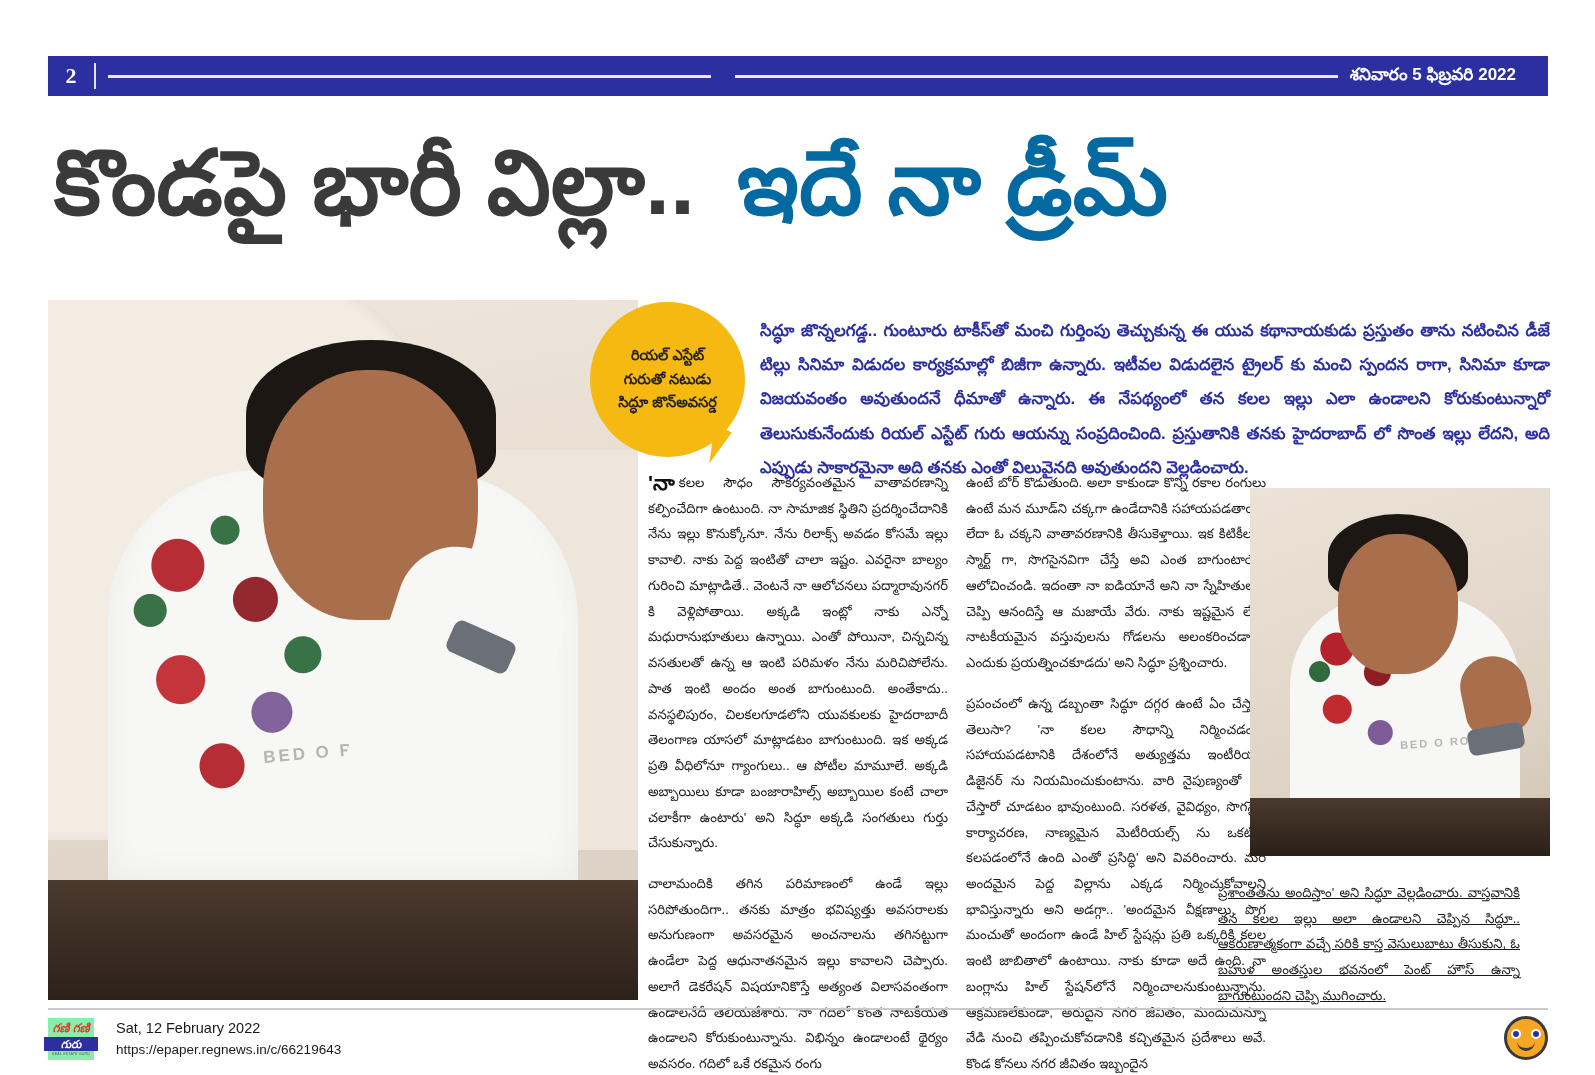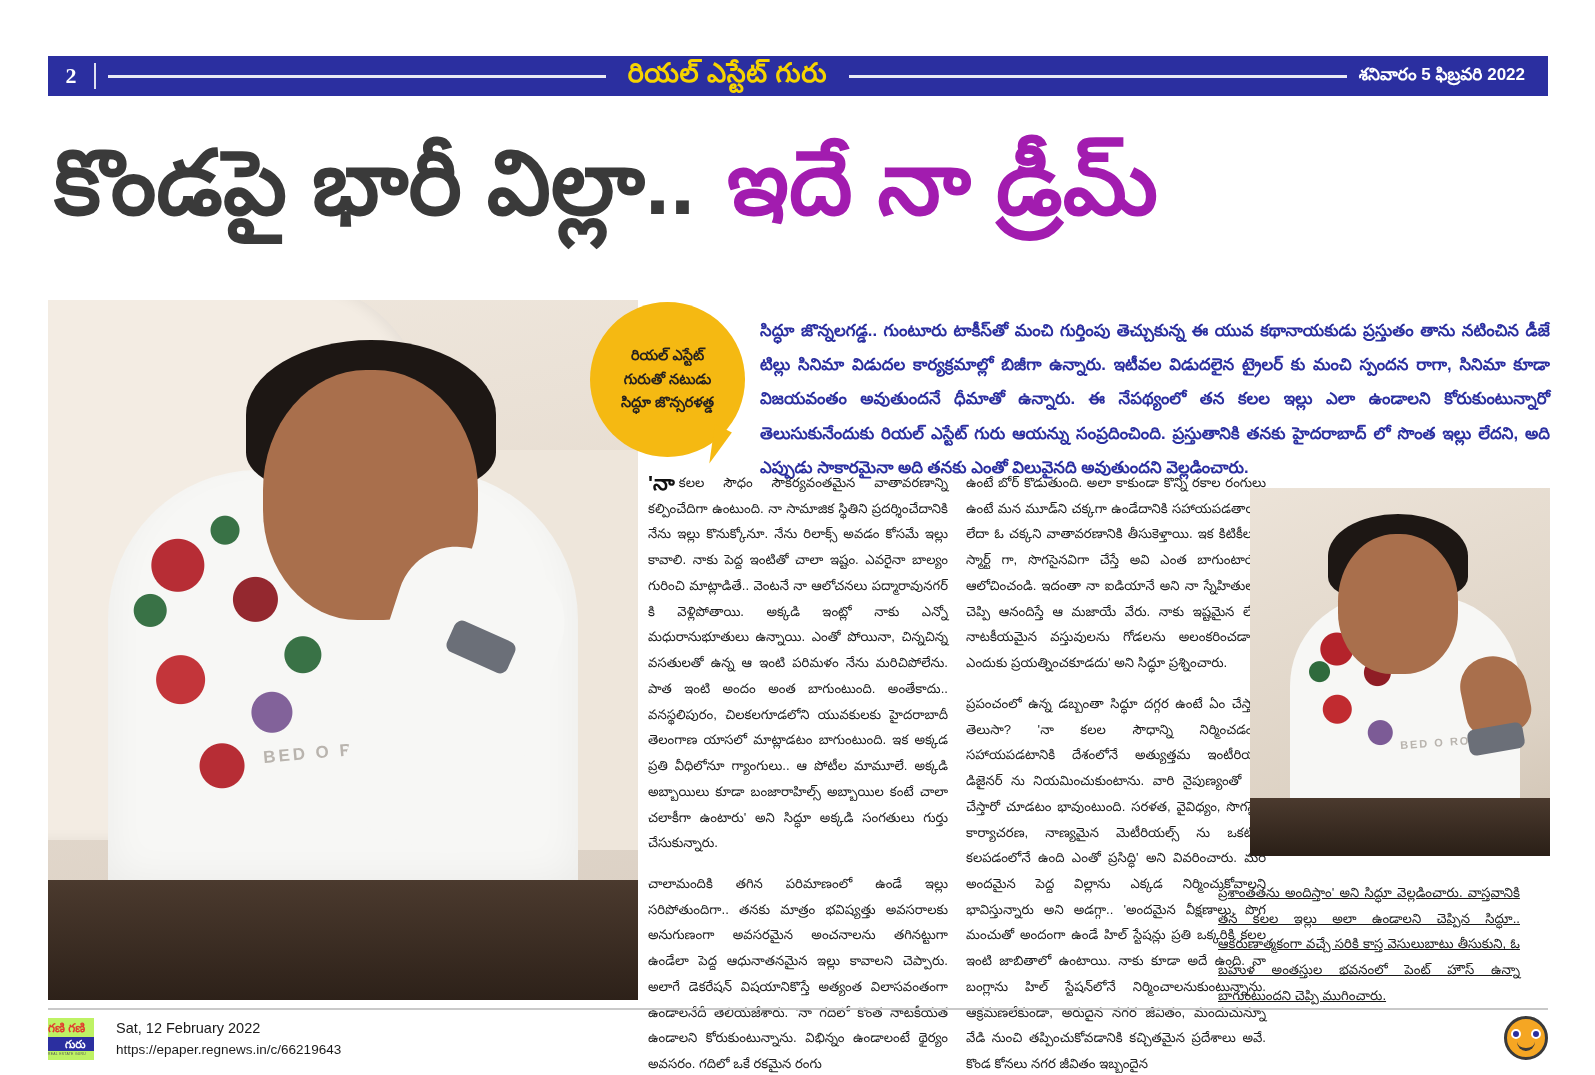--- a/index.html
+++ b/index.html
@@ -59,21 +59,21 @@
     font-size: 27px;
     font-weight: bold;
     white-space: nowrap;
     padding: 0 10px;
     letter-spacing: .5px;
   }
   .mast-date {
     color: #ffffff;
     font-size: 17px;
     white-space: nowrap;
-    padding-right: 23px;
+    padding-right: 32px;
     font-weight: bold;
   }
 
   
   .headline {
     position: absolute;
     left: 54px;
     top: 118px;
     width: 1490px;
     height: 130px;
@@ -82,21 +82,21 @@
     white-space: nowrap;
   }
   .headline span {
     font-family: "Liberation Sans", sans-serif;
     font-weight: bold;
     font-size: 90px;
     line-height: 1;
     text-align: center;
   }
   .hl-dark { color: #3a3a3a; }
-  .hl-red  { color: #a21caf; margin-left: 32px; }
+  .hl-red  { color: #0369a1; margin-left: 42px; }
 
   
   .photo-main {
     position: absolute;
     left: 48px;
     top: 300px;
     width: 590px;
     height: 700px;
     background: linear-gradient(170deg,#efe7dd 0%, #e6dcd0 42%, #d9cec2 100%);
     overflow: hidden;
@@ -332,24 +332,26 @@
     position: absolute;
     left: 48px;
     top: 1016px;
     width: 1500px;
     height: 50px;
   }
   .logo {
     position: absolute;
     left: 0; top: 2px;
     width: 46px; height: 42px;
-    background: #bef264;
+    background: #86efac;
     display: flex;
     flex-direction: column;
+    align-items: center;
     justify-content: center;
+    font-style: italic;
   }
   .logo .l1 {
     color: #e23b2e;
     font-size: 12px;
     font-weight: bold;
     line-height: 1.1;
   }
   .logo .l2 {
     background: #2b2fa0;
     color: #ffffff;
@@ -411,21 +413,20 @@
 </style>
 </head>
 <body>
 
 <div class="page">
 
   <div class="masthead">
     <div class="page-number">2</div>
     <div class="mast-sep"></div>
     <div class="mast-rule"></div>
-    <div class="mast-title">రియల్ ఎస్టేట్ గురు</div>
     <div class="mast-rule"></div>
     <div class="mast-date">శనివారం 5 ఫిబ్రవరి 2022</div>
   </div>
 
   <div class="headline">
     <span class="hl-dark">కొండపై భారీ విల్లా..</span>
     <span class="hl-red">ఇదే నా డ్రీమ్</span>
   </div>
 
   <div class="photo-main">
@@ -437,21 +438,21 @@
     <div class="pm-hair"></div>
     <div class="pm-head"></div>
     <div class="pm-arm"></div>
     <div class="pm-watch"></div>
     <div class="pm-table"></div>
   </div>
 
   <div class="bubble">
     <div>రియల్ ఎస్టేట్</div>
     <div>గురుతో నటుడు</div>
-    <div>సిద్ధూ జొన్సరళత్డ</div>
+    <div>సిద్ధూ జొన్అవసర్డ</div>
   </div>
   <div class="bubble-tail"></div>
 
   <div class="intro">సిద్ధూ జొన్నలగడ్డ.. గుంటూరు టాకీస్‌తో మంచి గుర్తింపు తెచ్చుకున్న ఈ యువ కథానాయకుడు ప్రస్తుతం తాను నటించిన డీజే టిల్లు సినిమా విడుదల కార్యక్రమాల్లో బిజీగా ఉన్నారు. ఇటీవల విడుదలైన ట్రైలర్ కు మంచి స్పందన రాగా, సినిమా కూడా విజయవంతం అవుతుందనే ధీమాతో ఉన్నారు. ఈ నేపథ్యంలో తన కలల ఇల్లు ఎలా ఉండాలని కోరుకుంటున్నారో తెలుసుకునేందుకు రియల్ ఎస్టేట్ గురు ఆయన్ను సంప్రదించింది. ప్రస్తుతానికి తనకు హైదరాబాద్ లో సొంత ఇల్లు లేదని, అది ఎప్పుడు సాకారమైనా అది తనకు ఎంతో విలువైనది అవుతుందని వెల్లడించారు.</div>
 
   <div class="col" id="col1">
     <p><span class="dropcap">'నా</span><span>కలల సౌధం సౌకర్యవంతమైన వాతావరణాన్ని కల్పించేదిగా ఉంటుంది. నా సామాజిక స్థితిని ప్రదర్శించేదానికి నేను ఇల్లు కొనుక్కోనూ. నేను రిలాక్స్ అవడం కోసమే ఇల్లు కావాలి. నాకు పెద్ద ఇంటితో చాలా ఇష్టం. ఎవరైనా బాల్యం గురించి మాట్లాడితే.. వెంటనే నా ఆలోచనలు పద్మారావునగర్ కి వెళ్లిపోతాయి. అక్కడి ఇంట్లో నాకు ఎన్నో మధురానుభూతులు ఉన్నాయి. ఎంతో పోయినా, చిన్నచిన్న వసతులతో ఉన్న ఆ ఇంటి పరిమళం నేను మరిచిపోలేను. పాత ఇంటి అందం అంత బాగుంటుంది. అంతేకాదు.. వనస్థలిపురం, చిలకలగూడలోని యువకులకు హైదరాబాదీ తెలంగాణ యాసలో మాట్లాడటం బాగుంటుంది. ఇక అక్కడ ప్రతి వీధిలోనూ గ్యాంగులు.. ఆ పోటీల మామూలే. అక్కడి అబ్బాయిలు కూడా బంజారాహిల్స్ అబ్బాయిల కంటే చాలా చలాకీగా ఉంటారు' అని సిద్ధూ అక్కడి సంగతులు గుర్తు చేసుకున్నారు.</span></p>
     <p><span>చాలామందికి తగిన పరిమాణంలో ఉండే ఇల్లు సరిపోతుందిగా.. తనకు మాత్రం భవిష్యత్తు అవసరాలకు అనుగుణంగా అవసరమైన అంచనాలను తగినట్టుగా ఉండేలా పెద్ద ఆధునాతనమైన ఇల్లు కావాలని చెప్పారు. అలాగే డెకరేషన్ విషయానికొస్తే అత్యంత విలాసవంతంగా ఉండాలనేదీ తెలియజేశారు. 'నా గదిలో కొంత నాటకీయత ఉండాలని కోరుకుంటున్నాను. విభిన్నం ఉండాలంటే థైర్యం అవసరం. గదిలో ఒకే రకమైన రంగు</span></p>
   </div>
 

